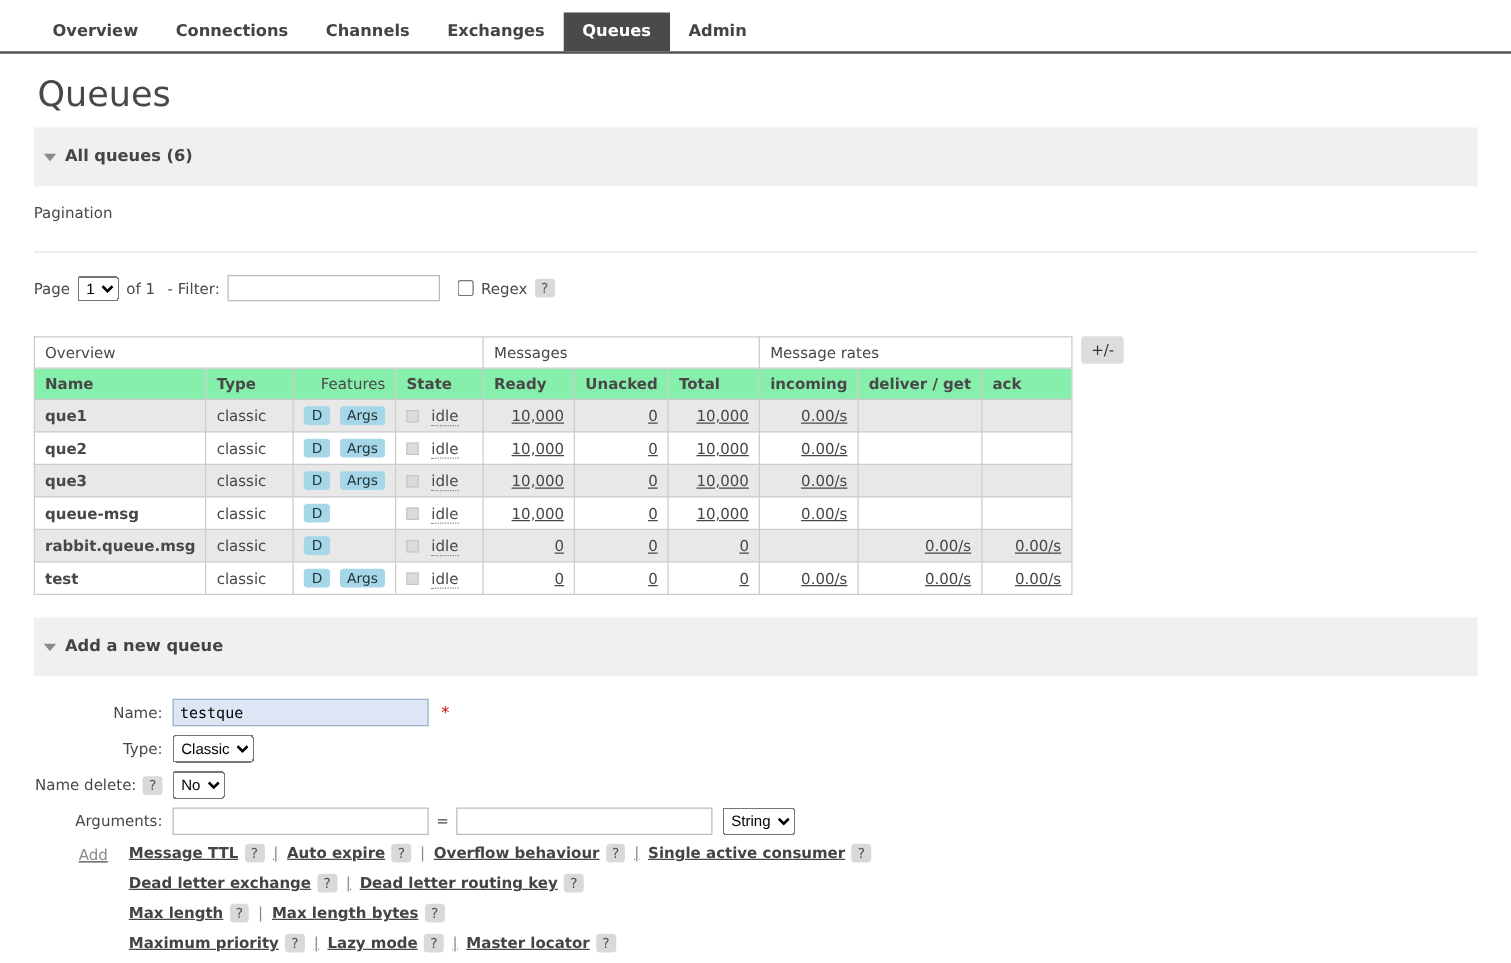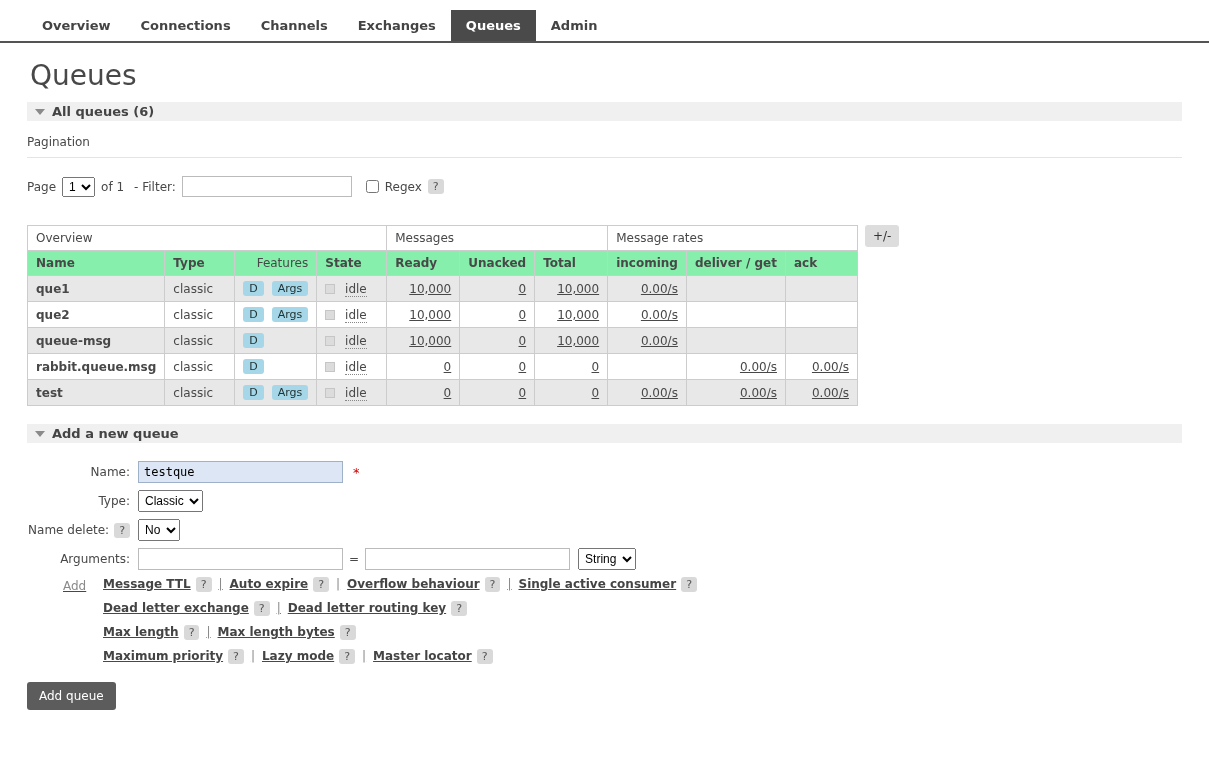--- a/index.html
+++ b/index.html
@@ -8,26 +8,26 @@
 
   
   .nav { display: flex; align-items: flex-end; padding: 10px 0 0 27px; border-bottom: 2px solid #545454; }
   .tab { font-weight: bold; font-size: 13px; color: #444; padding: 8px 15px; cursor: pointer; }
   .tab.active { background: #4a4a4a; color: #fff; }
 
   
   h1 { font-size: 28px; font-weight: normal; color: #484848; margin: 16px 0 10px 30px; }
 
   
-  .section-bar { background: #f0f0f0; margin: 0 27px; padding: 2px 8px; display: flex; align-items: center; cursor: pointer; }
+  .section-bar { background: #f0f0f0; margin: 0 27px; padding: 16px 8px; display: flex; align-items: center; cursor: pointer; }
   .section-bar .label { font-weight: bold; font-size: 13px; color: #444; }
   .tri { display: inline-block; width: 0; height: 0; border-left: 5px solid transparent; border-right: 5px solid transparent; border-top: 6px solid #8a8a8a; margin-right: 7px; }
 
   
-  .pag-heading { margin: 14px 27px 0 27px; padding-bottom: 8px; border-bottom: 1px solid #e4e4e4; font-size: 12px; color: #484848; }
+  .pag-heading { margin: 14px 27px 0 27px; padding-bottom: 24px; border-bottom: 1px solid #e4e4e4; font-size: 12px; color: #484848; }
   .pag-row { display: flex; align-items: center; margin: 18px 27px 0 27px; gap: 6px; }
   .pag-row select { font-size: 12px; padding: 1px 2px; }
   .filter-input { width: 170px; height: 21px; border: 1px solid #bbb; padding: 2px 5px; font-size: 12px; }
   .pag-row input[type="checkbox"] { margin-left: 8px; width: 13px; height: 13px; }
 
   .help { display: inline-block; background: #d9d9d9; color: #555; border-radius: 3px; padding: 1px 5px; font-size: 11px; line-height: 13px; cursor: pointer; user-select: none; }
 
   
   .table-wrap { display: flex; align-items: flex-start; margin: 28px 27px 0 27px; }
   table { border-collapse: collapse; font-size: 12px; }
@@ -175,20 +175,38 @@
             <span class="state-text">idle</span>
           </td>
           <td class="num">10,000</td>
           <td class="num">0</td>
           <td class="num">10,000</td>
           <td class="num">0.00/s</td>
           <td class="num"></td>
           <td class="num"></td>
         </tr>
         <tr>
+          <td class="name"><span>que3</span></td>
+          <td>classic</td>
+          <td>
+            <span class="badge">D</span>
+            <span class="badge">Args</span>
+          </td>
+          <td>
+            <span class="state-box"></span>
+            <span class="state-text">idle</span>
+          </td>
+          <td class="num">10,000</td>
+          <td class="num">0</td>
+          <td class="num">10,000</td>
+          <td class="num">0.00/s</td>
+          <td class="num"></td>
+          <td class="num"></td>
+        </tr>
+        <tr>
           <td class="name"><span>queue-msg</span></td>
           <td>classic</td>
           <td>
             <span class="badge">D</span>
             
           </td>
           <td>
             <span class="state-box"></span>
             <span class="state-text">idle</span>
           </td>

